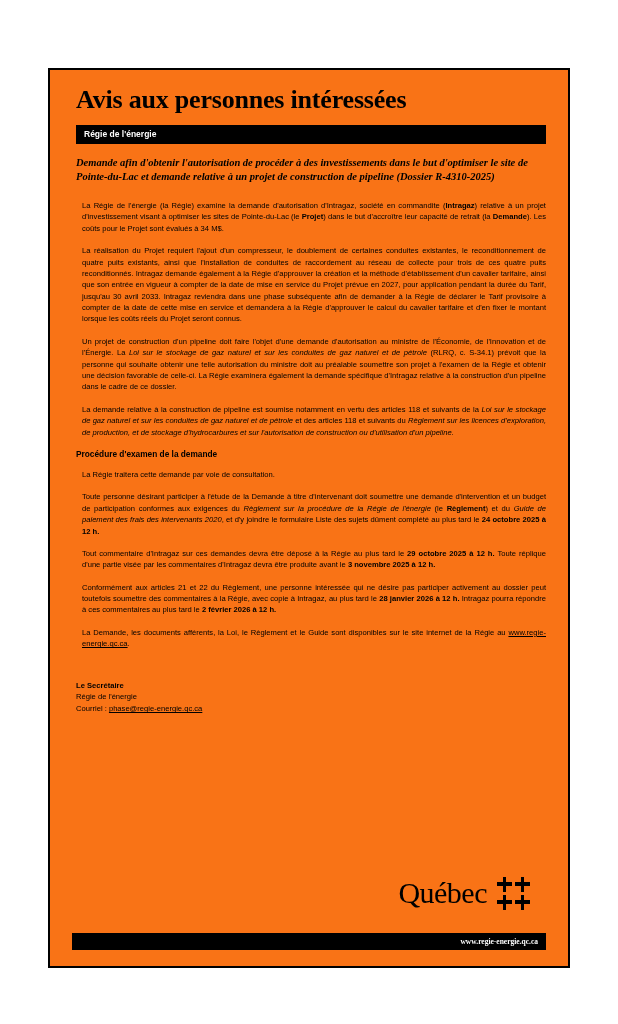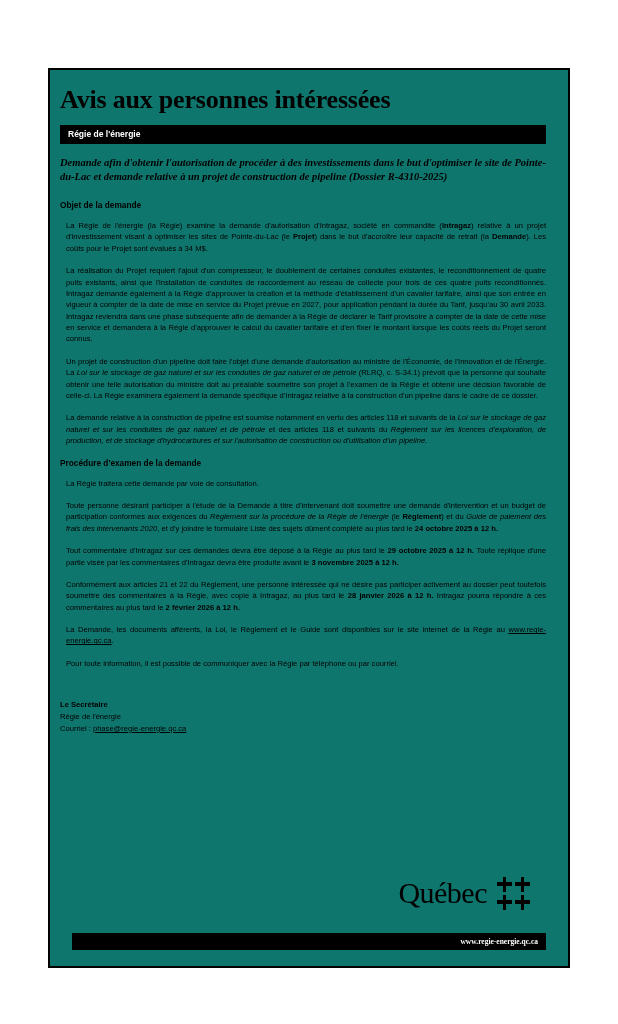--- a/index.html
+++ b/index.html
@@ -20,23 +20,23 @@
     height: 1024px;
     background: #ffffff;
   }
   .notice {
     position: absolute;
     left: 48px;
     top: 68px;
     width: 522px;
     height: 900px;
     border: 2px solid #000000;
-    background: #0f766e;
+    background: #f97316;
     box-sizing: border-box;
-    padding: 14px 22px 0 10px;
+    padding: 14px 22px 0 26px;
   }
   .title {
     font-family: "Liberation Serif", serif;
     font-weight: bold;
     font-size: 26px;
     letter-spacing: -0.2px;
     margin: 2px 0 10px 0;
     line-height: 1.1;
   }
   .blackbar {
@@ -139,21 +139,20 @@
   <div class="notice">
 
     <div class="title">Avis aux personnes intéressées</div>
 
     <div class="blackbar">Régie de l'énergie</div>
 
     <div class="subject">
       <span>Demande afin d'obtenir l'autorisation de procéder à des investissements dans le but d'optimiser le site de Pointe-du-Lac et demande relative à un projet de construction de pipeline (Dossier R-4310-2025)</span>
     </div>
 
-    <div class="sechead">Objet de la demande</div>
 
     <p class="body indent">
       La Régie de l'énergie (la Régie) examine la demande d'autorisation d'Intragaz, société en commandite (<span class="b">Intragaz</span>) relative à un projet d'investissement visant à optimiser les sites de Pointe-du-Lac (le <span class="b">Projet</span>) dans le but d'accroître leur capacité de retrait (la <span class="b">Demande</span>). Les coûts pour le Projet sont évalués à 34 M$.
     </p>
 
     <p class="body indent">La réalisation du Projet requiert l'ajout d'un compresseur, le doublement de certaines conduites existantes, le reconditionnement de quatre puits existants, ainsi que l'installation de conduites de raccordement au réseau de collecte pour trois de ces quatre puits reconditionnés. Intragaz demande également à la Régie d'approuver la création et la méthode d'établissement d'un cavalier tarifaire, ainsi que son entrée en vigueur à compter de la date de mise en service du Projet prévue en 2027, pour application pendant la durée du Tarif, jusqu'au 30 avril 2033. Intragaz reviendra dans une phase subséquente afin de demander à la Régie de déclarer le Tarif provisoire à compter de la date de cette mise en service et demandera à la Régie d'approuver le calcul du cavalier tarifaire et d'en fixer le montant lorsque les coûts réels du Projet seront connus.</p>
 
     <p class="body indent">
       Un projet de construction d'un pipeline doit faire l'objet d'une demande d'autorisation au ministre de l'Économie, de l'Innovation et de l'Énergie. La <span class="i">Loi sur le stockage de gaz naturel et sur les conduites de gaz naturel et de pétrole</span> (RLRQ, c. S-34.1) prévoit que la personne qui souhaite obtenir une telle autorisation du ministre doit au préalable soumettre son projet à l'examen de la Régie et obtenir une décision favorable de celle-ci. La Régie examinera également la demande spécifique d'Intragaz relative à la construction d'un pipeline dans le cadre de ce dossier.
     </p>
@@ -176,21 +175,20 @@
 
     <p class="body indent">
       Conformément aux articles 21 et 22 du Règlement, une personne intéressée qui ne désire pas participer activement au dossier peut toutefois soumettre des commentaires à la Régie, avec copie à Intragaz, au plus tard le <span class="b">28 janvier 2026 à 12 h.</span> Intragaz pourra répondre à ces commentaires au plus tard le <span class="b">2 février 2026 à 12 h.</span>
     </p>
 
     <p class="body indent">
       La Demande, les documents afférents, la Loi, le Règlement et le Guide sont disponibles sur le site internet de la Régie au
       <span class="link">www.regie-energie.qc.ca</span>.
     </p>
 
-    <p class="body indent">Pour toute information, il est possible de communiquer avec la Régie par téléphone ou par courriel.</p>
 
     <div class="signature">
       <div class="b">Le Secrétaire</div>
       <div>Régie de l'énergie</div>
       <div>
         <span>Courriel : </span><span class="link">phase@regie-energie.qc.ca</span>
       </div>
     </div>
 
     <div class="quebec">

